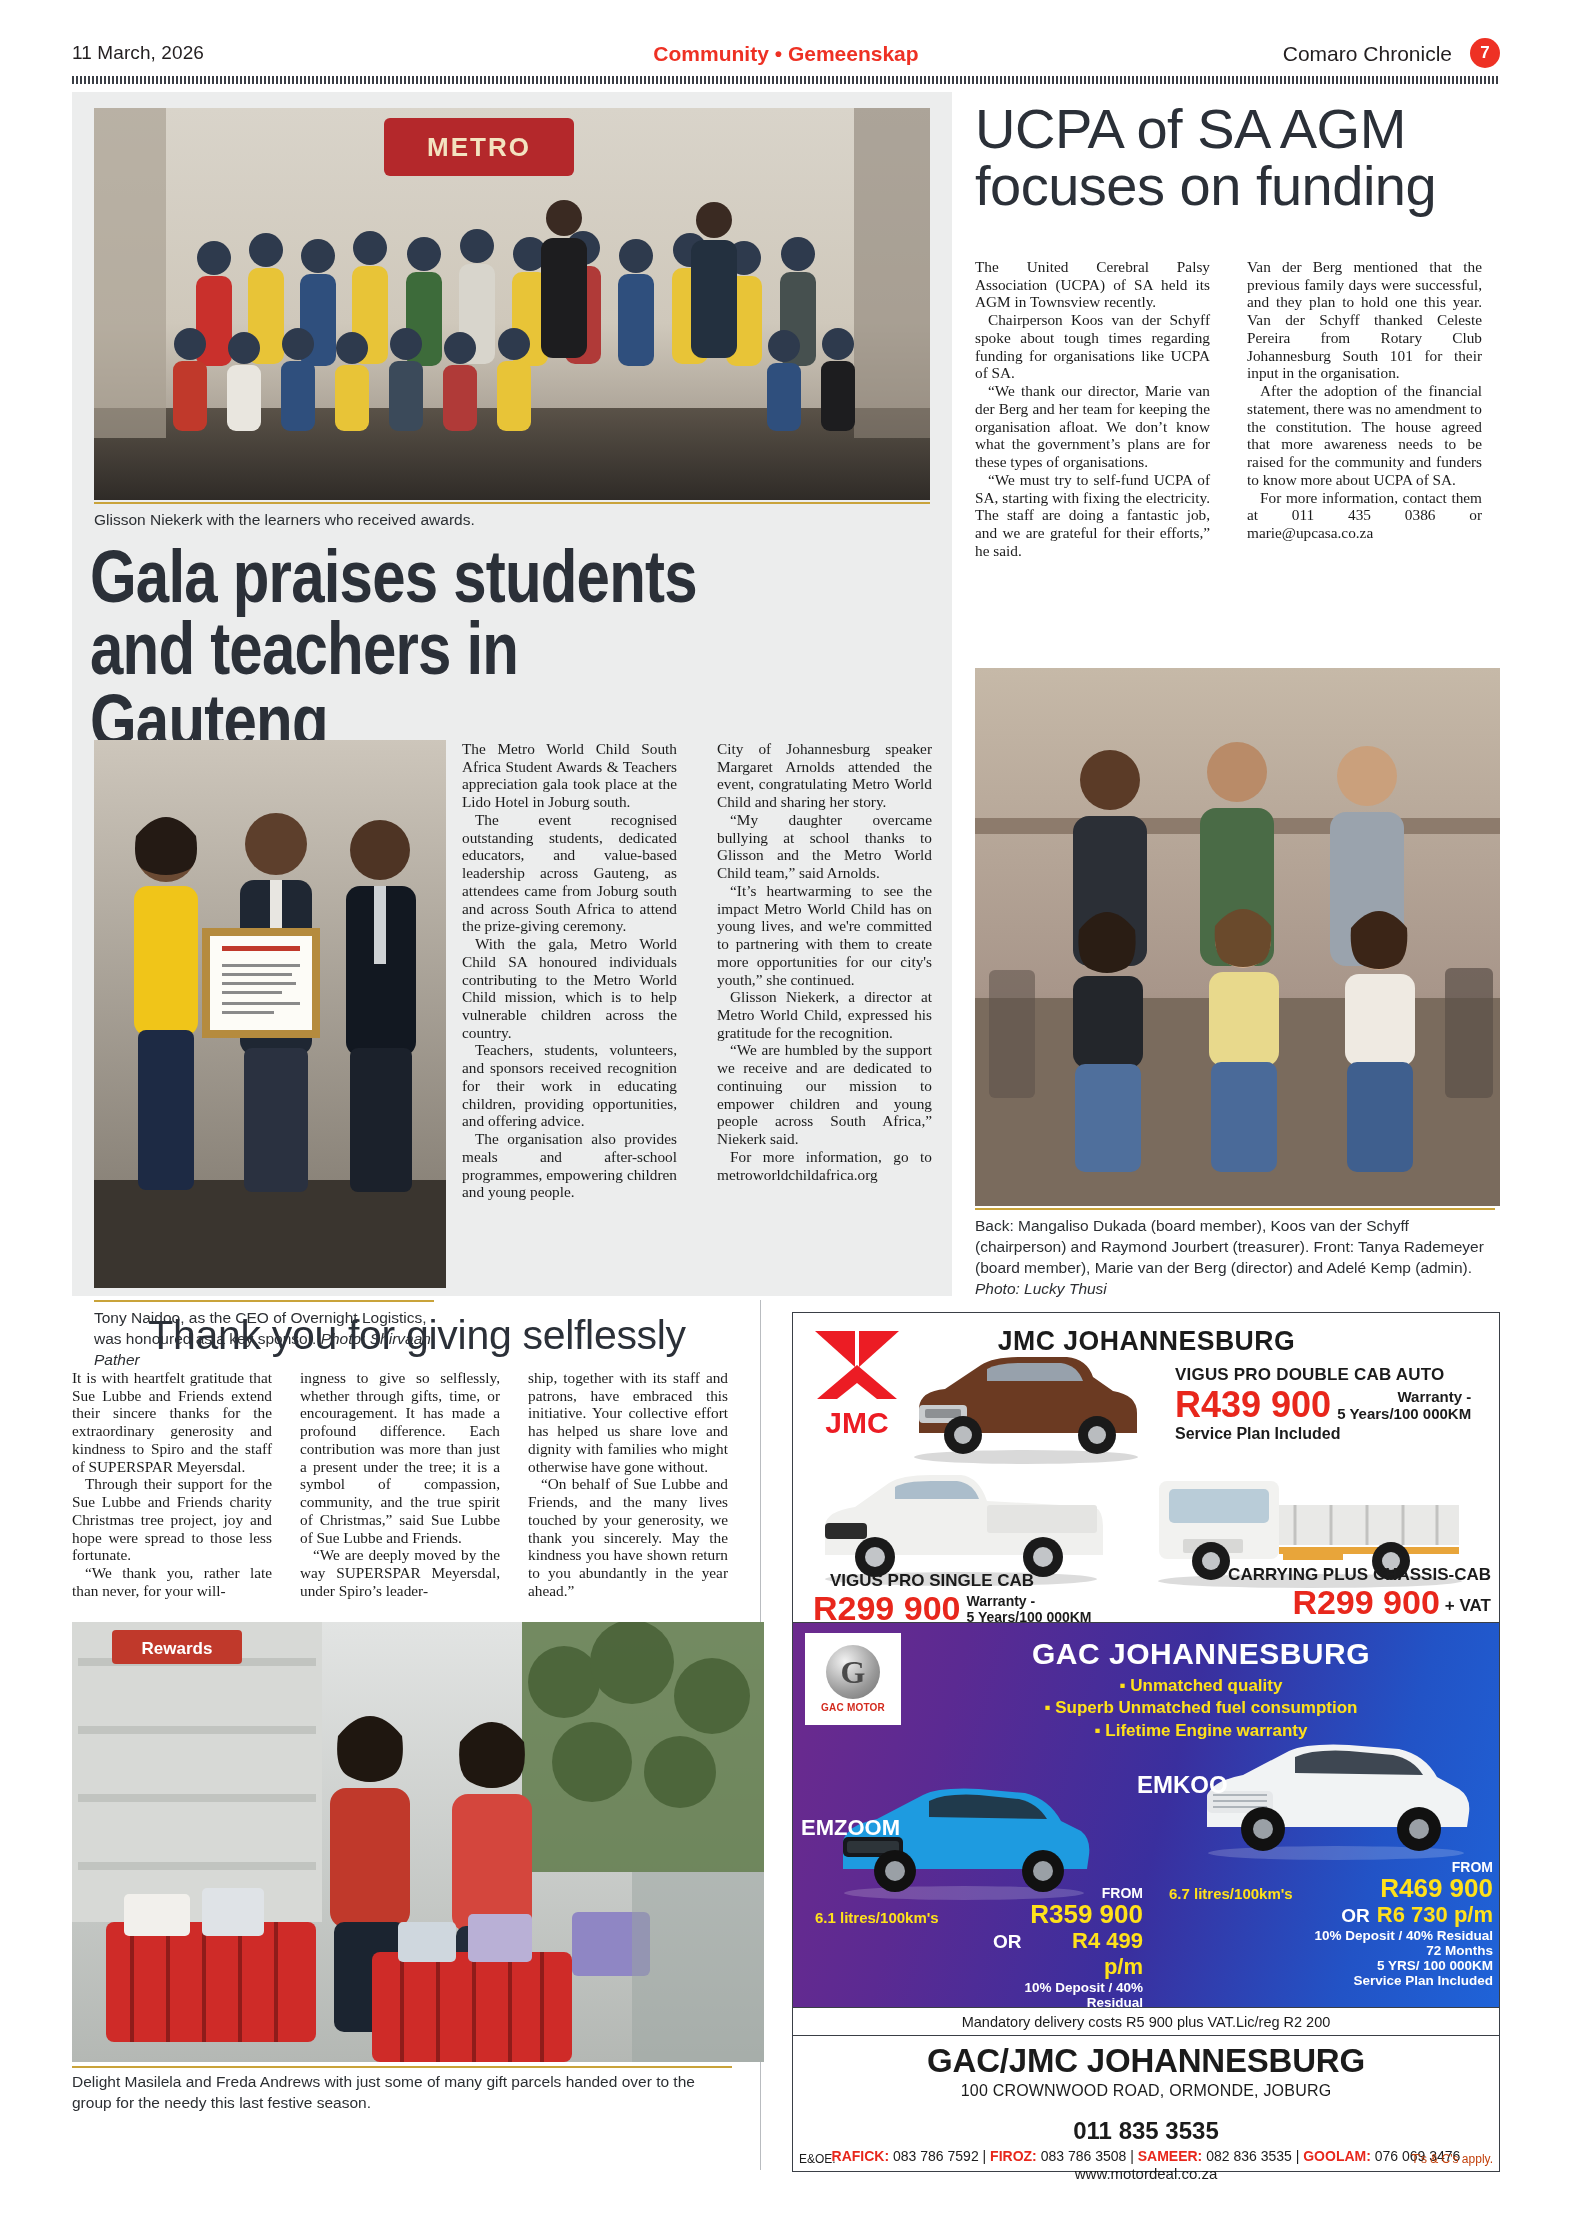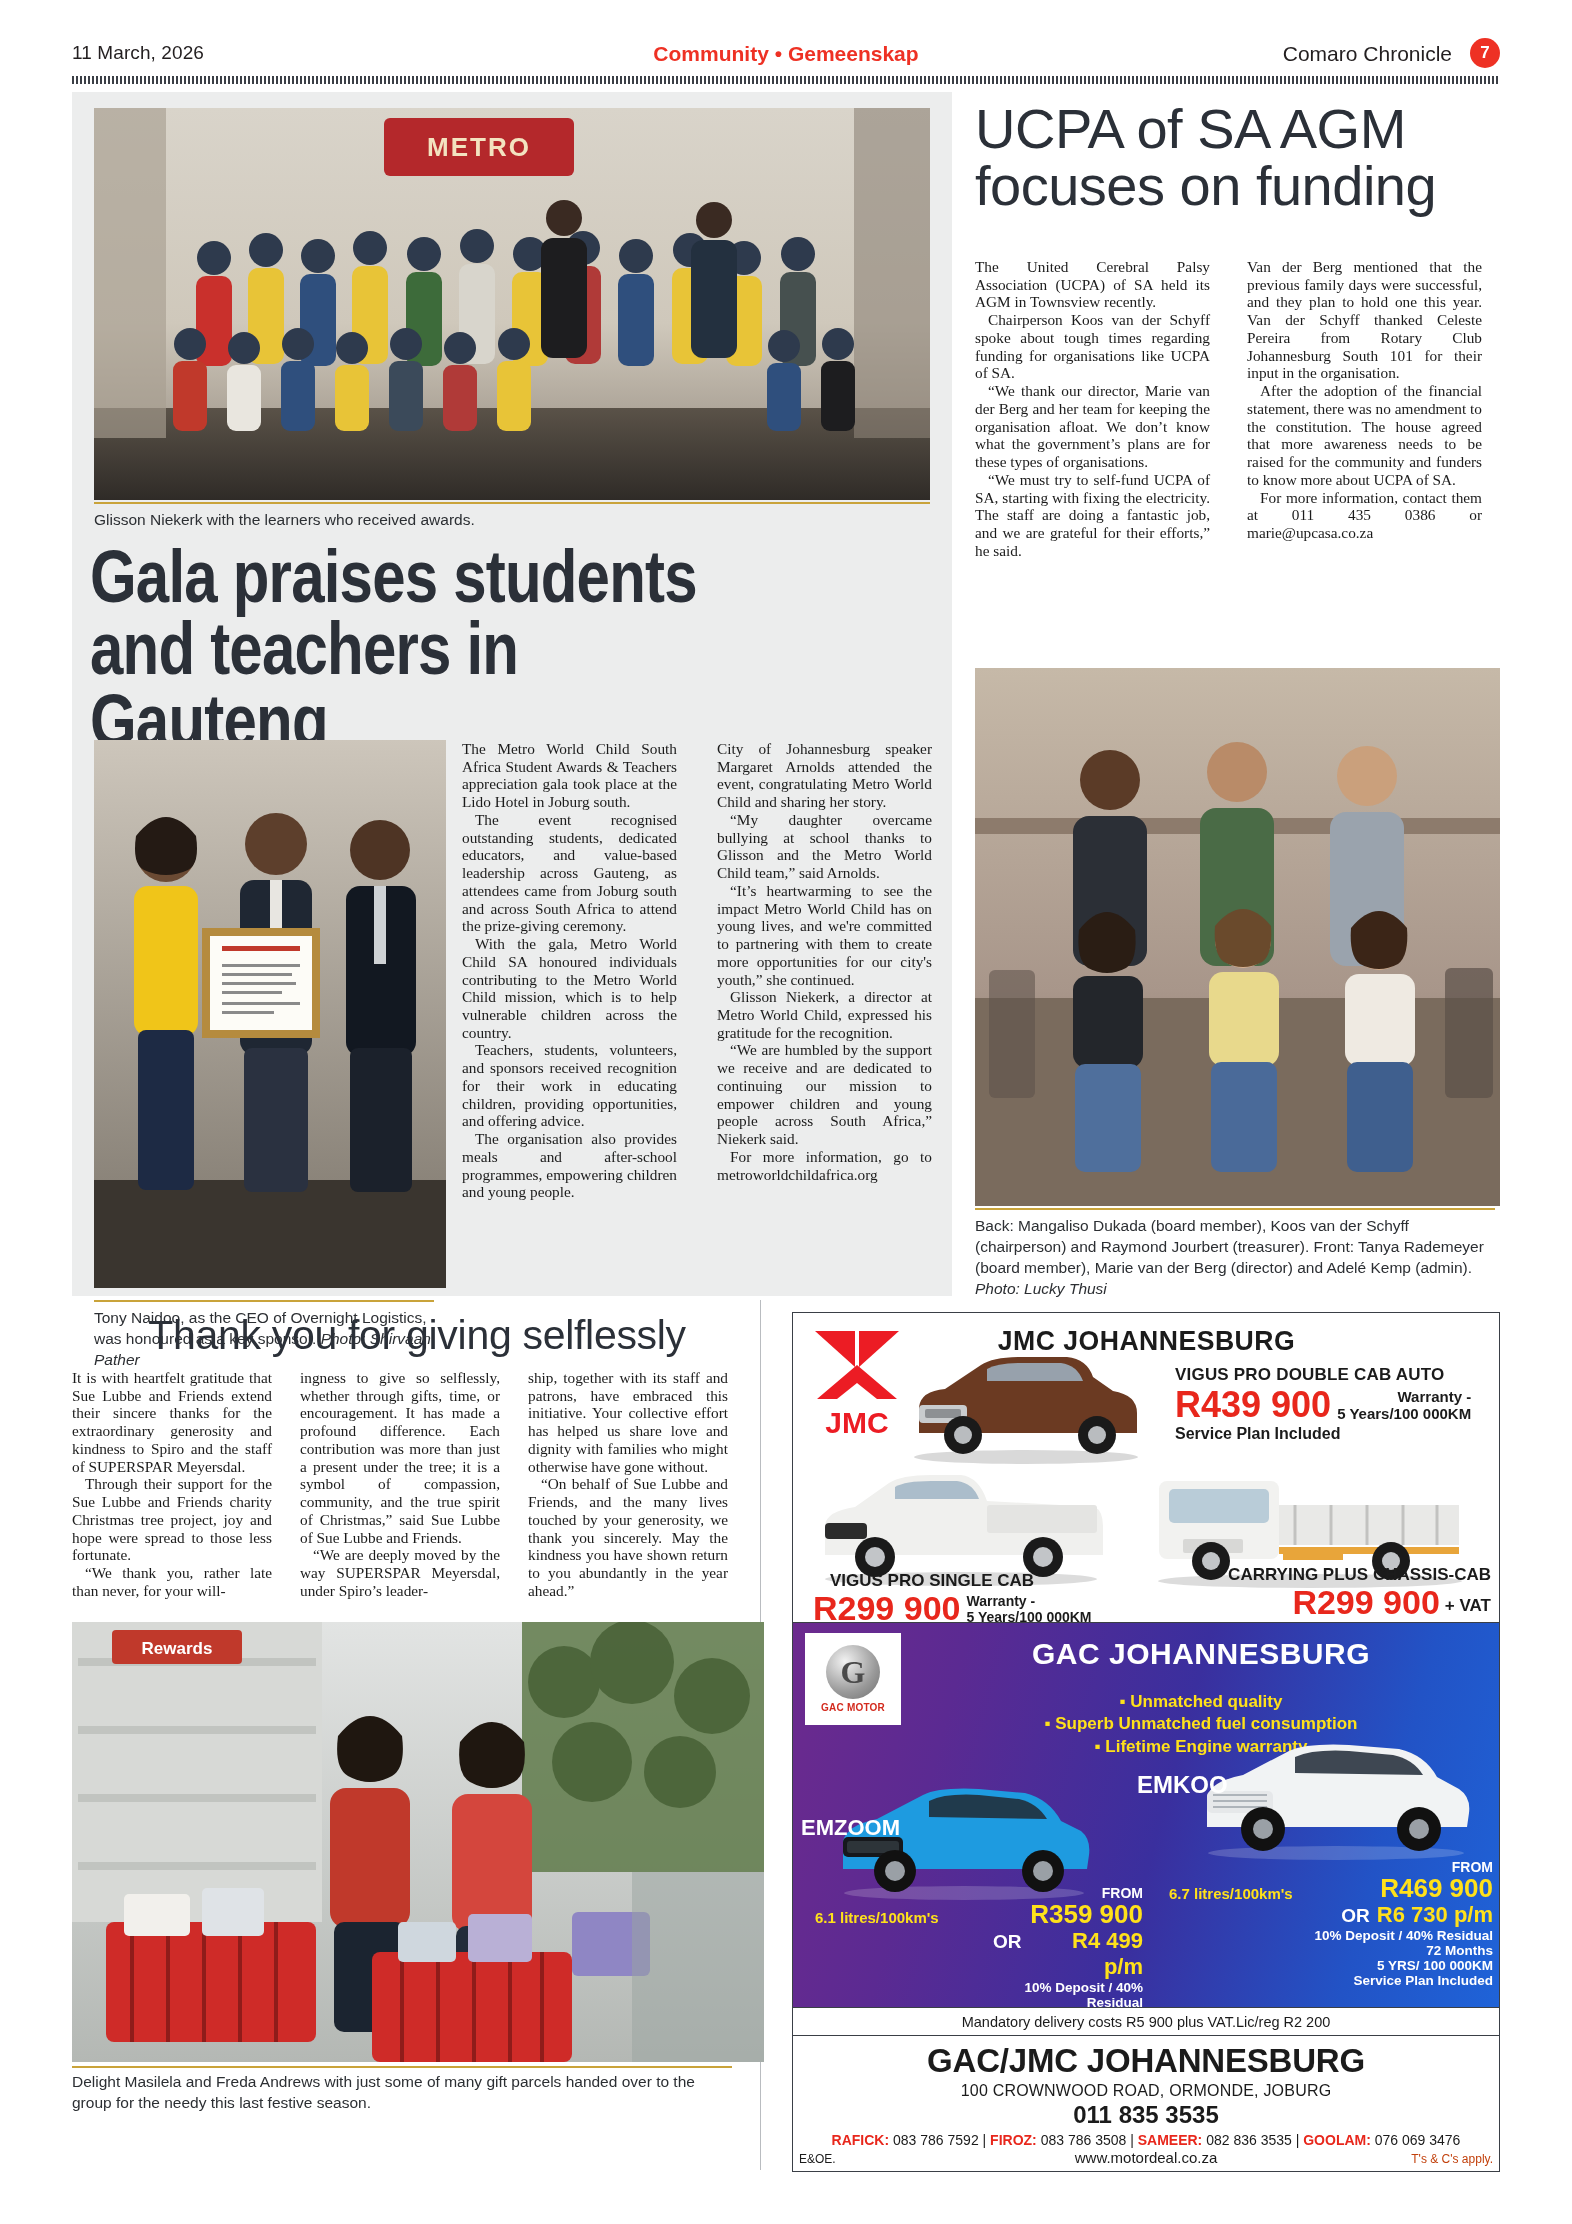--- a/index.html
+++ b/index.html
@@ -150,32 +150,32 @@
     background: radial-gradient(circle at 35% 30%, #f2f2f2, #9a9a9a 60%, #6e6e6e);
     display:flex; align-items:center; justify-content:center;
     font-family:"Liberation Serif", serif; font-size:32px; color:#4a4a4a; font-weight:bold;
   }
   .gac-logo .txt { font-size:10px; font-weight:bold; color:#d32b1e; margin-top:3px; letter-spacing:0.2px; }
   .gac-title {
     position:absolute; left:120px; right:10px; top:14px; text-align:center;
     font-size:30px; font-weight:bold; color:#fff; letter-spacing:0.5px;
   }
   .gac-bullets {
-    position:absolute; left:120px; right:10px; top:68px; text-align:center;
+    position:absolute; left:120px; right:10px; top:52px; text-align:center;
     color:#ffe11a; font-weight:bold; font-size:17px; line-height:1.32;
   }
   .gac-disc {
     position:relative; width:100%; height:28px; background:#fff;
     display:flex; align-items:center; justify-content:center;
     font-size:14.5px; color:#1b1b1b; border-bottom:1.5px solid #3a3f46;
   }
   .ad-foot { position:relative; width:100%; height:132px; padding-top:6px; text-align:center; }
   .foot-title { font-size:33px; font-weight:bold; color:#1b1b1b; letter-spacing:-0.2px; }
   .foot-addr { font-size:16px; color:#1b1b1b; margin-top:2px; letter-spacing:0.2px; }
-  .foot-tel { font-size:24px; font-weight:bold; color:#1b1b1b; margin-top:1px; }
+  .foot-tel { font-size:24px; font-weight:bold; color:#1b1b1b; margin-top:17px; }
   .foot-agents { font-size:14px; color:#1b1b1b; margin-top:3px; }
   .foot-agents b { color:#e8271c; }
   .foot-www { font-size:15px; color:#1b1b1b; margin-top:1px; }
   .foot-eoe { position:absolute; left:6px; bottom:2px; font-size:12px; color:#1b1b1b; }
   .foot-tc { position:absolute; right:6px; bottom:2px; font-size:12px; color:#c2410c; }
 </style>
 </head>
 <body>
 
 <div class="page">

